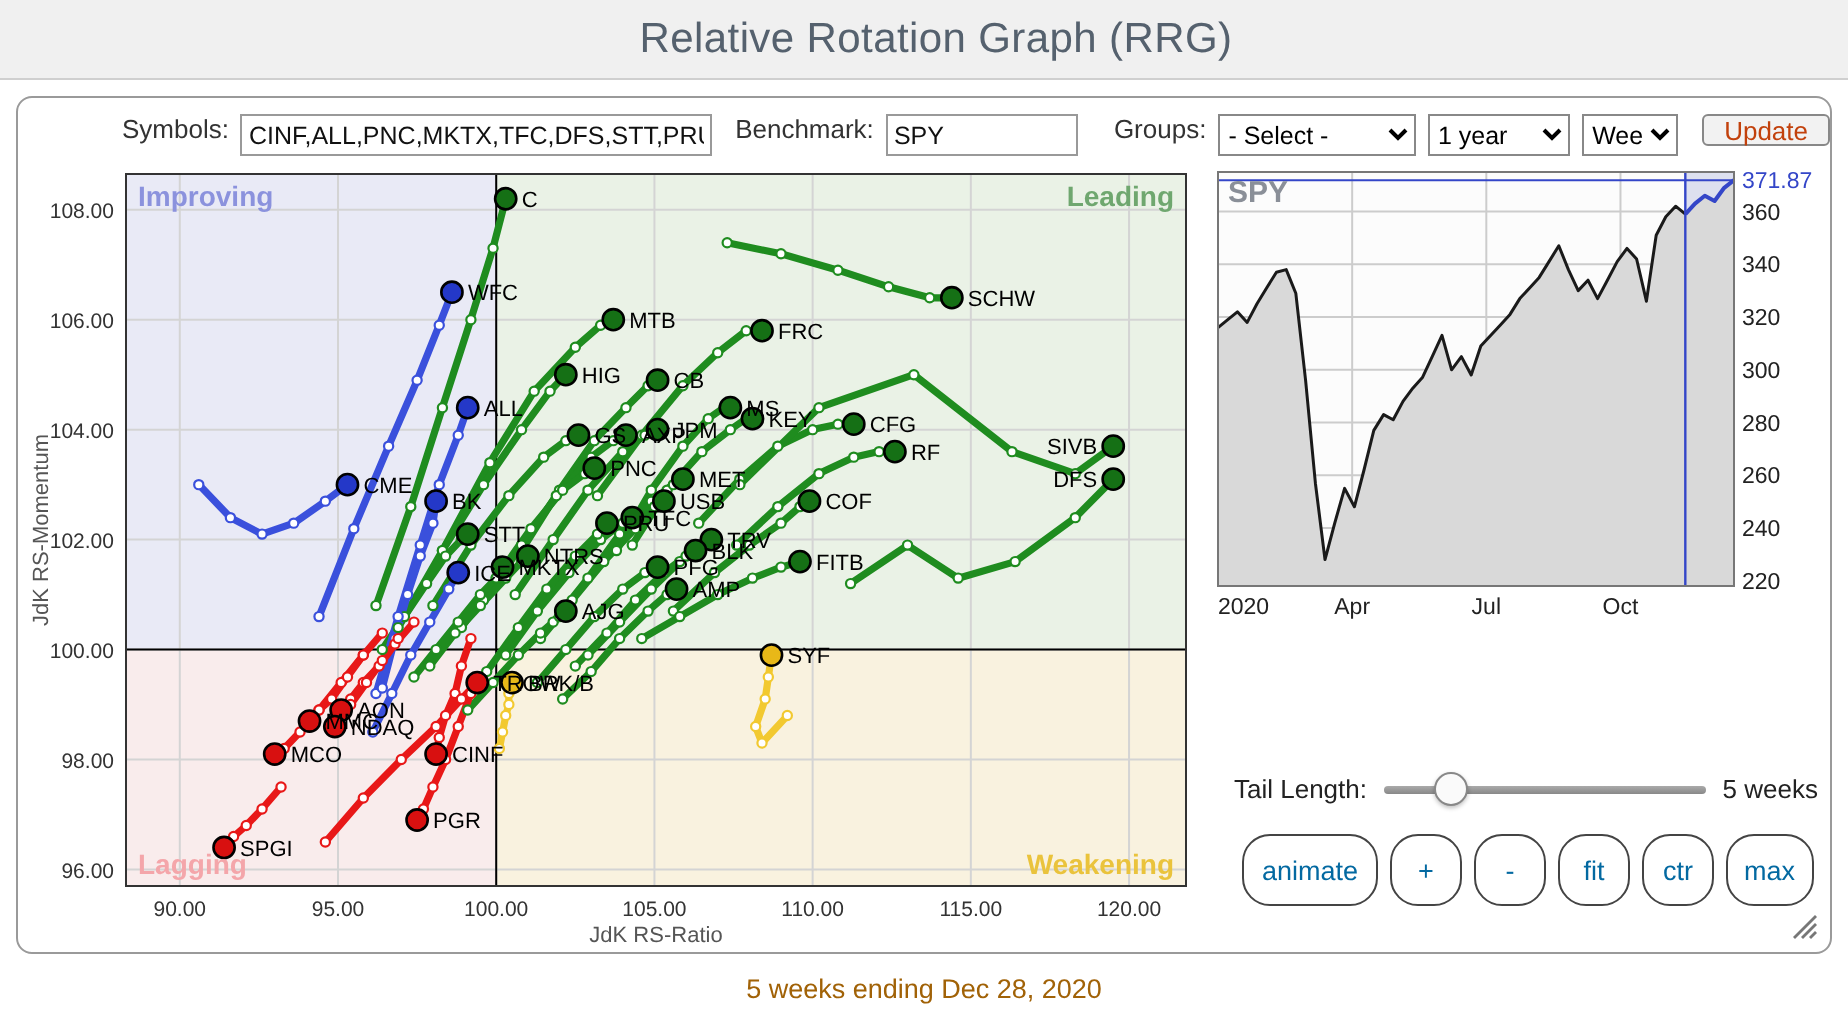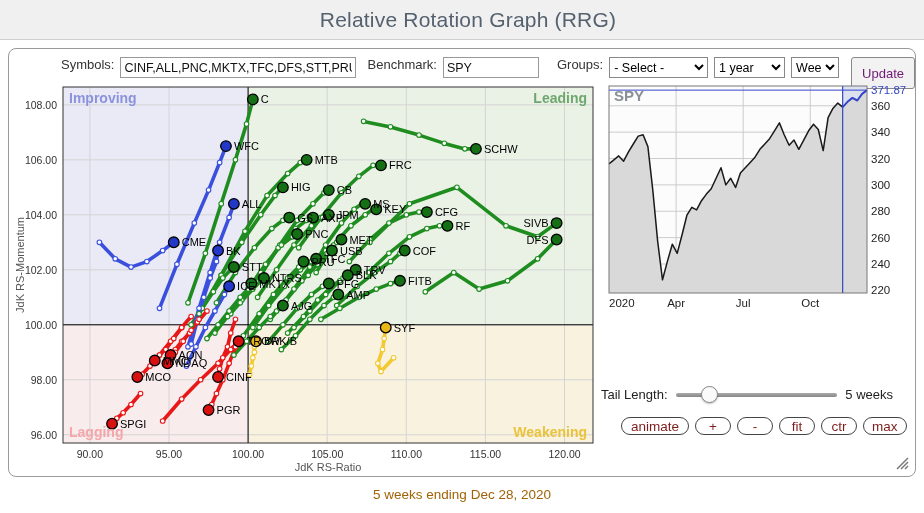--- a/index.html
+++ b/index.html
@@ -32,49 +32,49 @@
   #symbols-input { width: 238px; }
   #benchmark-input { width: 96px; }
   .toolbar select {
     height: 21px; font-size: 12.5px; border: 1px solid #888; background: #fff;
     font-family: "Liberation Sans", sans-serif;
   }
   #groups-select { width: 100px; }
   #period-select { width: 72px; }
   #interval-select { width: 48px; }
   #update-btn {
-    height: 32px; font-size: 13px; padding: 0 10px; margin-left: 6px;
-    border: 1px solid #888; border-radius: 3px; background: #f2f2f2; color: #701a75;
+    height: 16px; font-size: 13px; padding: 0 10px; margin-left: 6px;
+    border: 1px solid #888; border-radius: 3px; background: #f2f2f2; color: #c2410c;
     font-family: "Liberation Sans", sans-serif; cursor: pointer;
   }
   svg text { font-family: "Liberation Sans", sans-serif; }
   #rrg { position: absolute; left: 4px; top: 30px; }
   #spy { position: absolute; left: 592px; top: 32px; }
   .tail-row {
-    position: absolute; left: 592px; top: 338px; width: 292px;
+    position: absolute; left: 608px; top: 338px; width: 292px;
     display: flex; align-items: center; gap: 8px; font-size: 13px; color: #222;
   }
   .tail-label { white-space: nowrap; }
   .tail-value { white-space: nowrap; }
   .slider-track {
     flex: 1; height: 4px; background: linear-gradient(#aaa,#888);
     border-radius: 2px; position: relative; cursor: pointer;
   }
   .slider-handle {
     position: absolute; left: 16%; top: -7px; width: 17px; height: 17px;
     border-radius: 50%; background: #fafafa; border: 1px solid #888;
     box-shadow: 0 1px 2px rgba(0,0,0,0.25); cursor: grab;
   }
   .btn-row {
     position: absolute; left: 612px; top: 368px; width: 288px;
     display: flex; gap: 6px;
   }
   .pill {
-    height: 18px; border: 1.6px solid #444; border-radius: 14px; background: #fff;
-    font-size: 13.5px; color: #7f1d1d; font-family: "Liberation Sans", sans-serif;
+    height: 36px; border: 1.6px solid #444; border-radius: 14px; background: #fff;
+    font-size: 13.5px; color: #0369a1; font-family: "Liberation Sans", sans-serif;
     padding: 0 8px; min-width: 36px; cursor: pointer;
   }
   .pill.wide { min-width: 68px; }
   .resize-grip { position: absolute; right: 6px; bottom: 6px; }
   .footer {
     position: absolute; left: 0; top: 487px; width: 100%;
     text-align: center; font-size: 13.5px; color: #a16207;
   }
 </style>
 </head>

